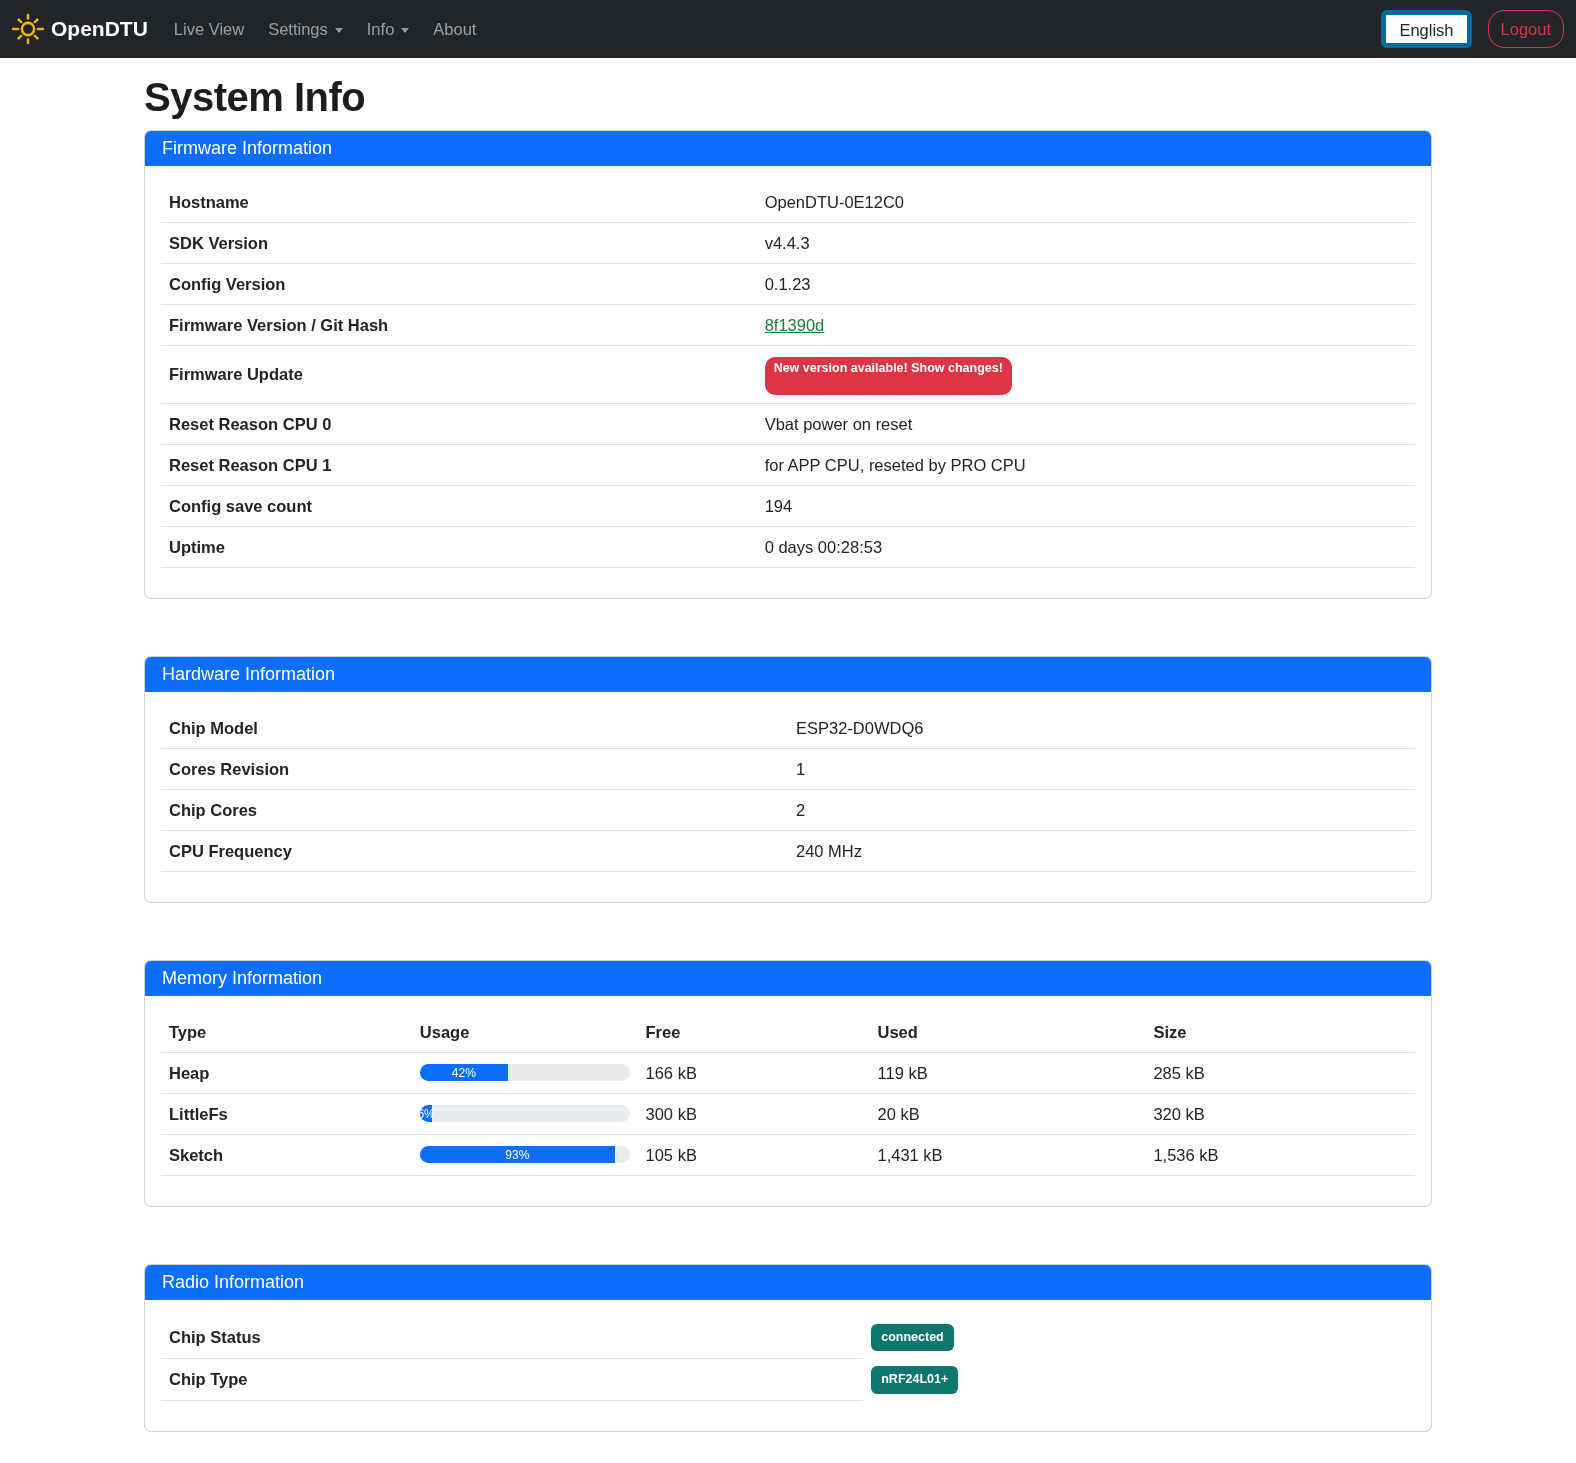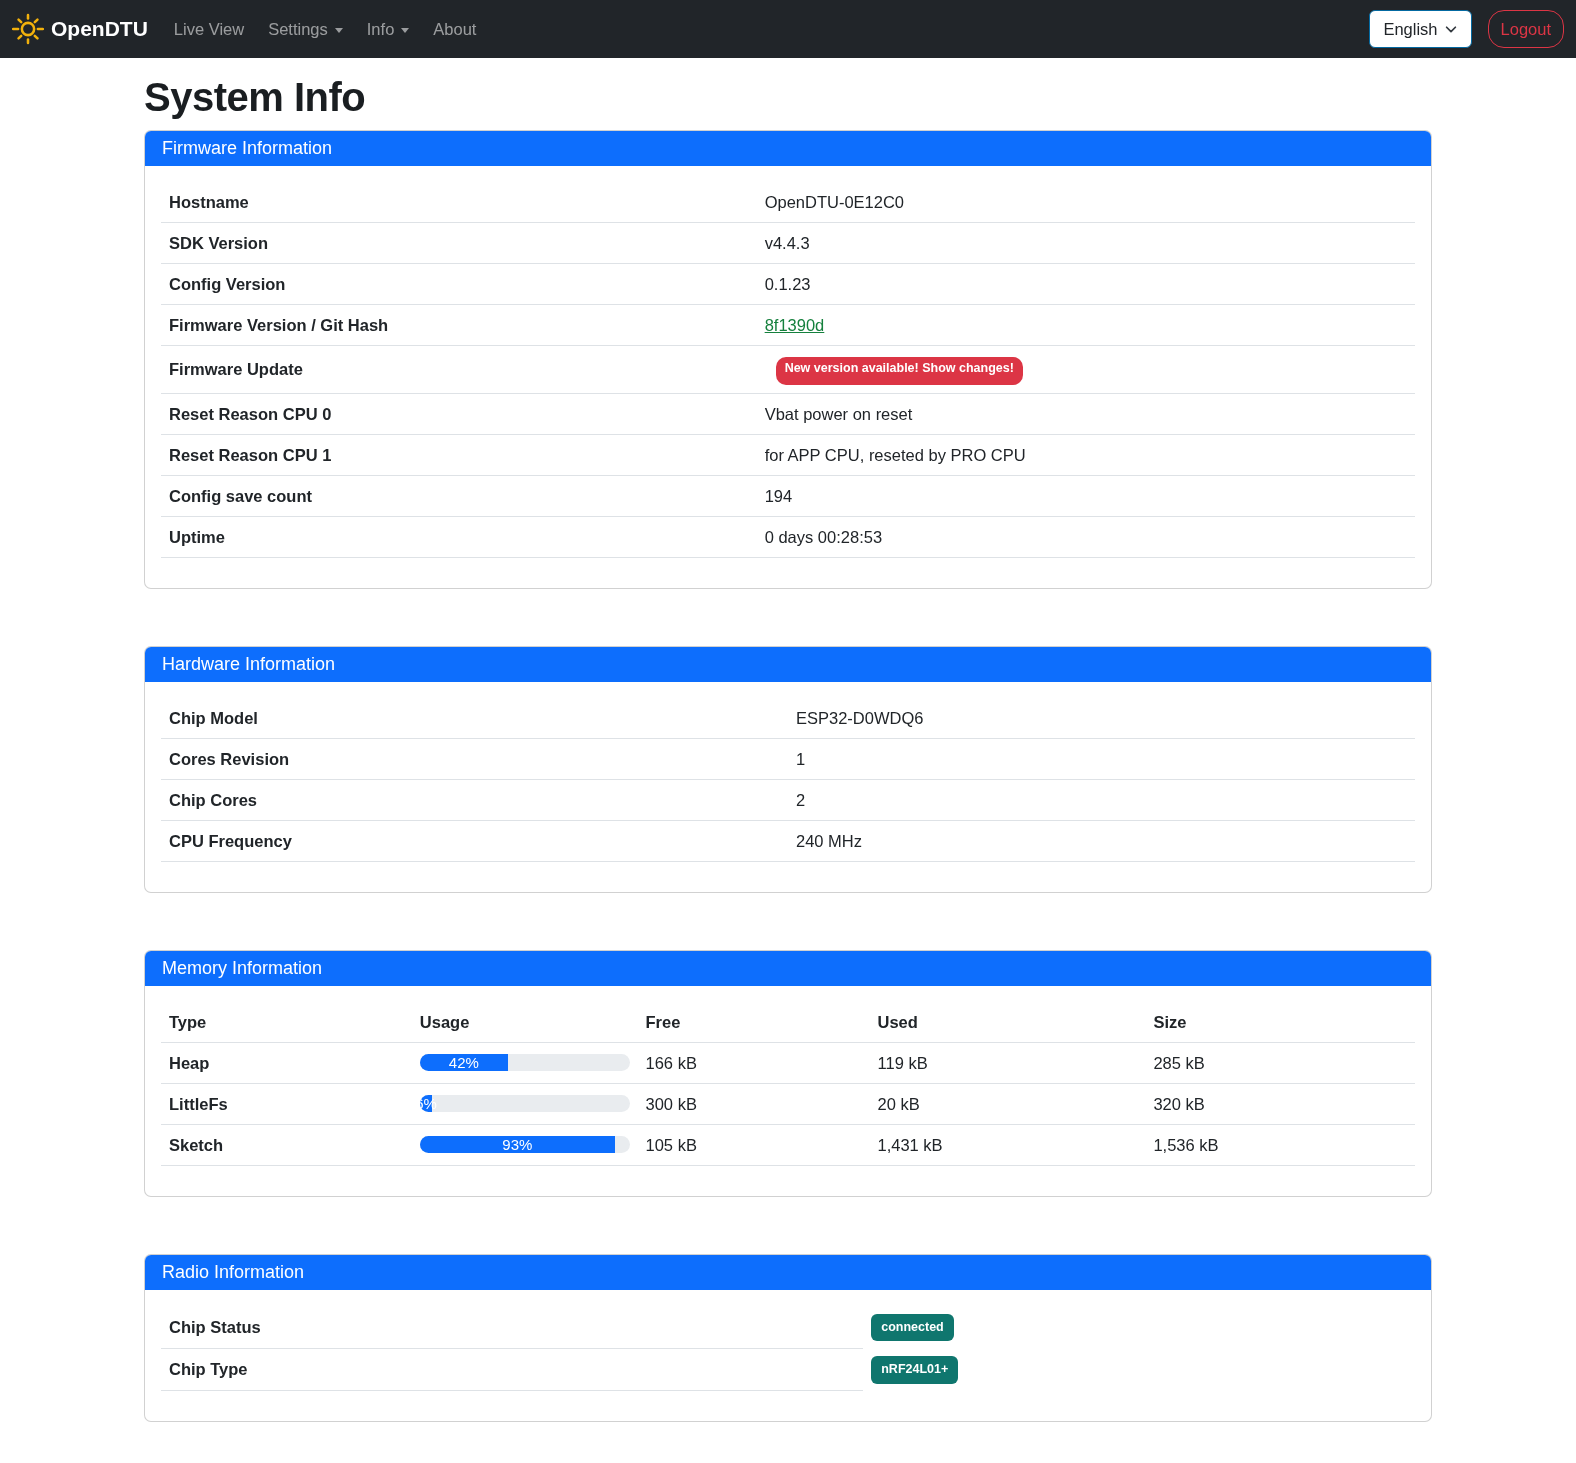--- a/index.html
+++ b/index.html
@@ -58,30 +58,31 @@
     margin-top: 2px;
   }
   .navbar-right {
     margin-left: auto;
     display: flex;
     align-items: center;
     gap: 16px;
   }
   .lang-select {
     background: #ffffff;
-    border: 1px solid #0369a1;
+    border: 5px solid #0369a1;
     border-radius: 6px;
     height: 38px;
     padding: 6px 13px;
     display: flex;
     align-items: center;
-    gap: 6px;
+    gap: 36px;
     font-size: 16.5px;
     color: #212529;
     cursor: pointer;
+    flex-direction: column;
   }
   .logout-btn {
     background: transparent;
     border: 1px solid #dc3545;
     color: #dc3545;
     border-radius: 16px;
     height: 38px;
     padding: 6px 12px;
     font-size: 16.5px;
     font-family: inherit;
@@ -143,44 +144,43 @@
   .badge {
     display: inline-block;
     color: #ffffff;
     font-weight: 700;
     line-height: 1;
     white-space: nowrap;
   }
   .badge-danger {
     background: #dc3545;
     font-size: 12.5px;
-    padding: 5px 9px 10px;
+    padding: 5px 9px 20px;
     border-radius: 10px;
     cursor: pointer;
-    margin-left: 11px;
   }
   .badge-success {
     background: #0f766e;
     font-size: 12.5px;
     padding: 7px 10px 8px;
     border-radius: 6px;
   }
 
   .progress {
     width: 100%;
     height: 17px;
     background: #e9ecef;
     border-radius: 8.5px;
     overflow: hidden;
   }
   .progress-bar {
     height: 100%;
     background: #0d6efd;
     color: #ffffff;
-    font-size: 15px;
+    font-size: 12px;
     display: flex;
     align-items: center;
     justify-content: center;
     white-space: nowrap;
   }
 </style>
 </head>
 <body>
 
 <nav class="navbar">

